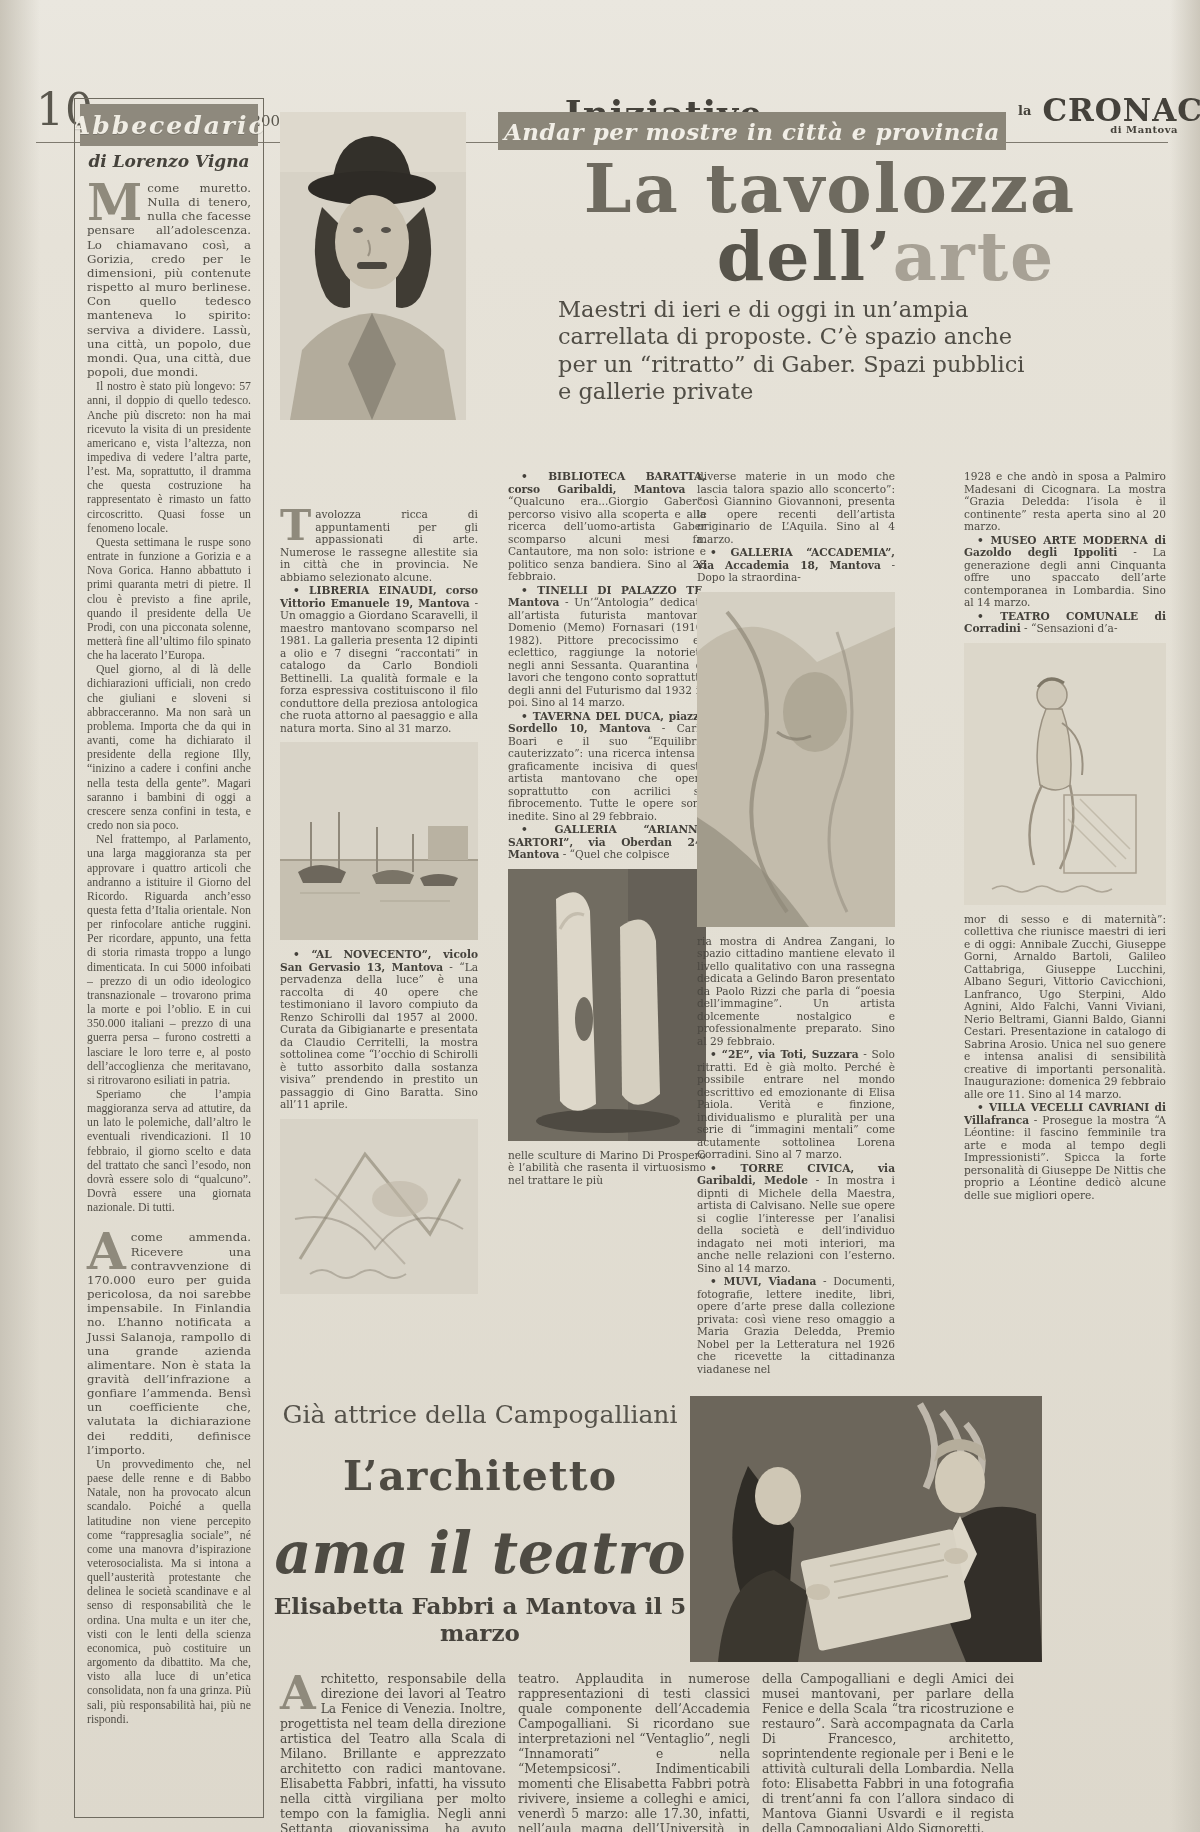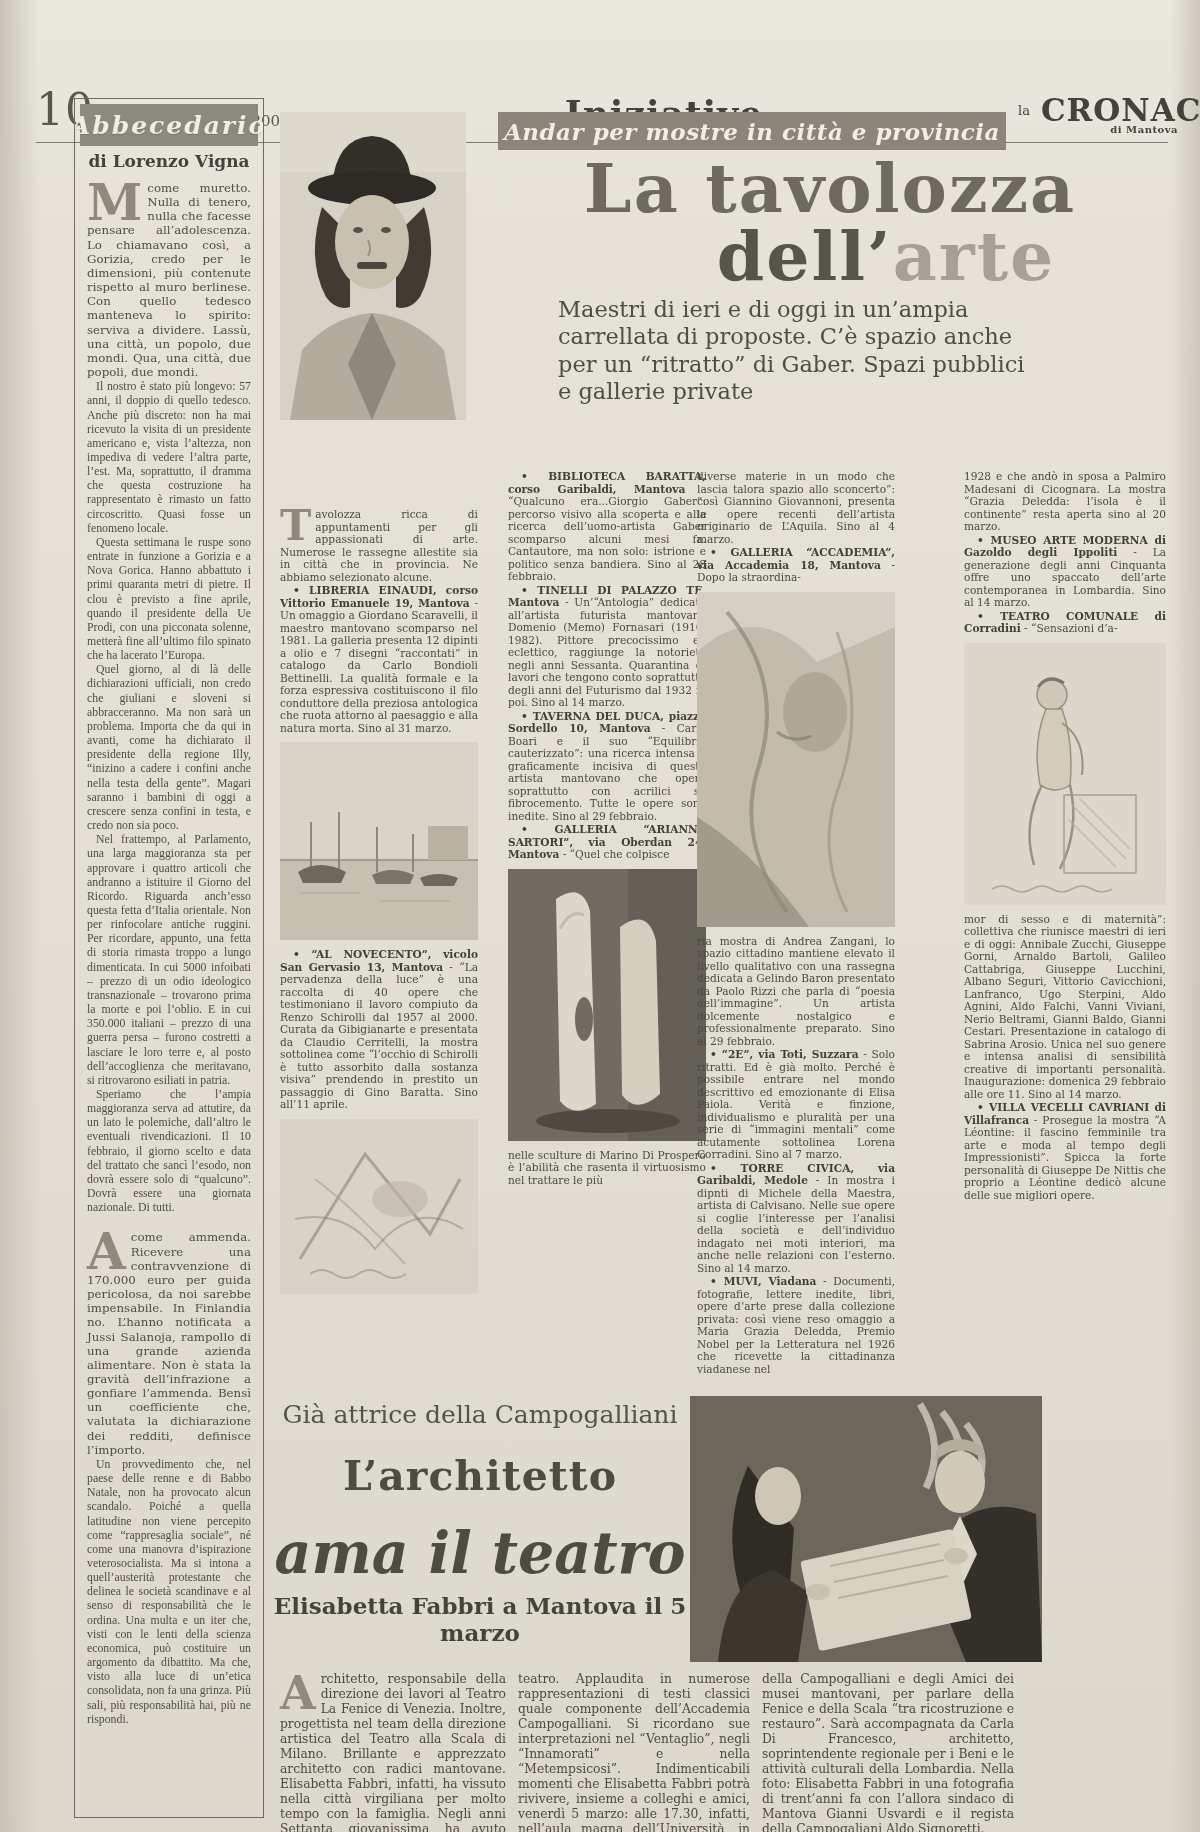--- a/index.html
+++ b/index.html
@@ -14,28 +14,28 @@
     color:#4c4942;
   }
   
   .pagenum{position:absolute;left:36px;top:84px;font-size:44px;font-weight:400;color:#5a574e;letter-spacing:1px;}
   .hdate{position:absolute;left:96px;top:112px;font-size:15px;color:#5a574e;}
   .hrule{position:absolute;height:1px;background:#7e7a6f;}
   .hrule.l{left:36px;width:524px;top:142px;}
   .hrule.r{left:768px;width:400px;top:142px;}
   .section-title{position:absolute;left:558px;top:92px;width:212px;text-align:center;font-size:36px;font-weight:700;color:#45423b;letter-spacing:1px;}
   .brand{position:absolute;left:1018px;top:92px;width:160px;text-align:right;font-weight:700;color:#45423b;}
-  .brand .la{font-size:13px;vertical-align:6px;margin-right:11px;font-weight:400;}
+  .brand .la{font-size:13px;vertical-align:6px;margin-right:11px;font-weight:700;}
   .brand .nm{font-size:31px;letter-spacing:1px;}
   .brand .sub{display:block;font-size:10px;font-weight:700;margin-top:-4px;letter-spacing:.5px;}
   
   .abb{position:absolute;left:74px;top:98px;width:190px;height:1720px;border:1px solid #6f6b60;box-sizing:border-box;overflow:hidden;}
   .abb-bar{margin:5px;height:42px;background:#8e897d;color:#f0ede4;display:flex;align-items:center;justify-content:center;
     font-style:italic;font-size:25px;letter-spacing:2px;font-weight:700;text-shadow:0 1px 0 rgba(0,0,0,.15);}
-  .abb-byline{text-align:center;font-weight:700;font-size:17px;margin:2px 0 10px;color:#46433c;}
+  .abb-byline{text-align:center;font-style:italic;font-weight:700;font-size:17px;margin:2px 0 10px;color:#46433c;}
   .abb-text{padding:0 12px;}
   .abb-text p{margin:0;font-size:11.8px;line-height:1.2;text-align:justify;color:#504d45;}
   .abb-text p.ind{text-indent:9px;font-family:Liberation Serif, serif;}
   .abb-text p.gap{margin-top:16px;}
   .dropcap{float:left;font-size:50px;line-height:40px;padding:2px 5px 0 0;color:#8f8a7c;font-weight:700;}
   
   .portrait{position:absolute;left:280px;top:112px;width:186px;height:308px;}
   .kicker{position:absolute;left:498px;top:112px;width:508px;height:38px;background:#8b8679;color:#f1eee6;
     display:flex;align-items:center;justify-content:center;font-size:23px;font-weight:700;font-style:italic;letter-spacing:.5px;text-align:right;}
   .title1{position:absolute;left:500px;top:148px;width:660px;text-align:center;font-size:68px;font-weight:700;color:#6e6a5f;letter-spacing:2px;}

